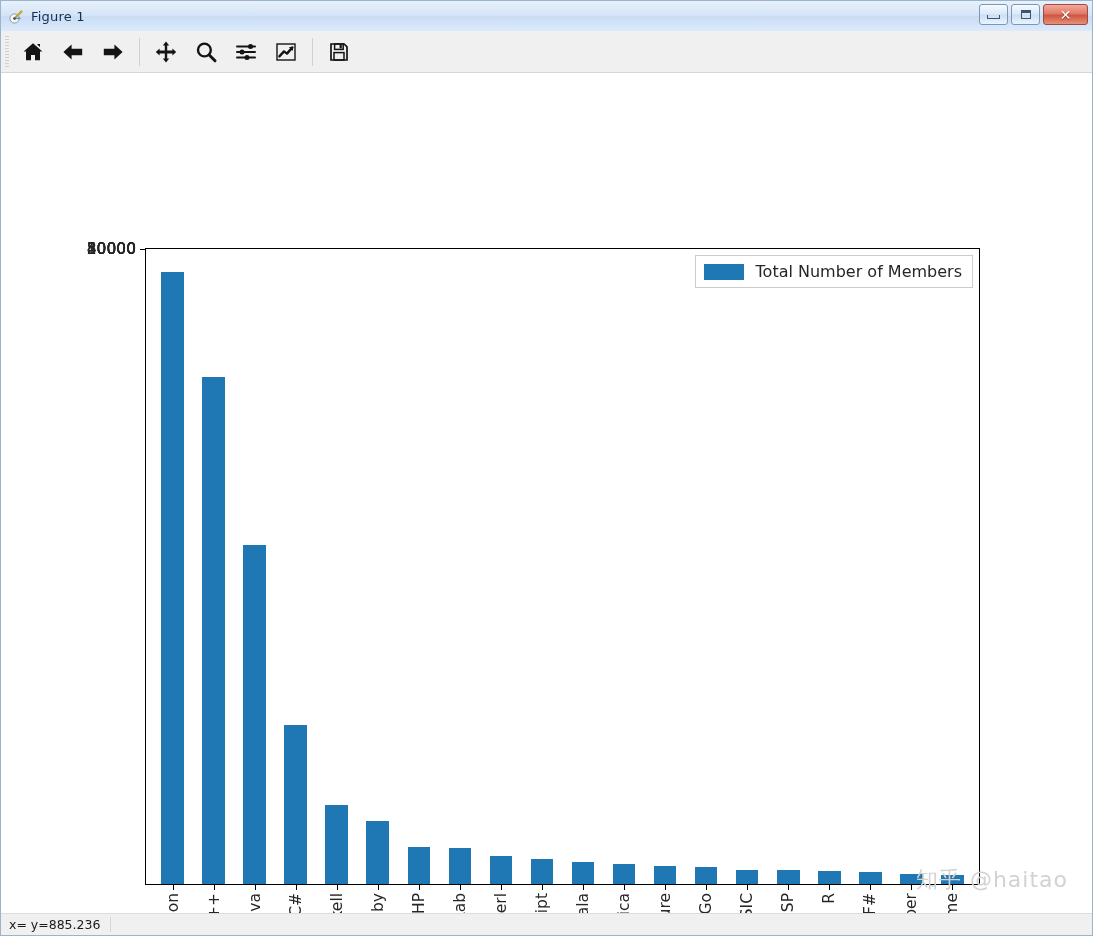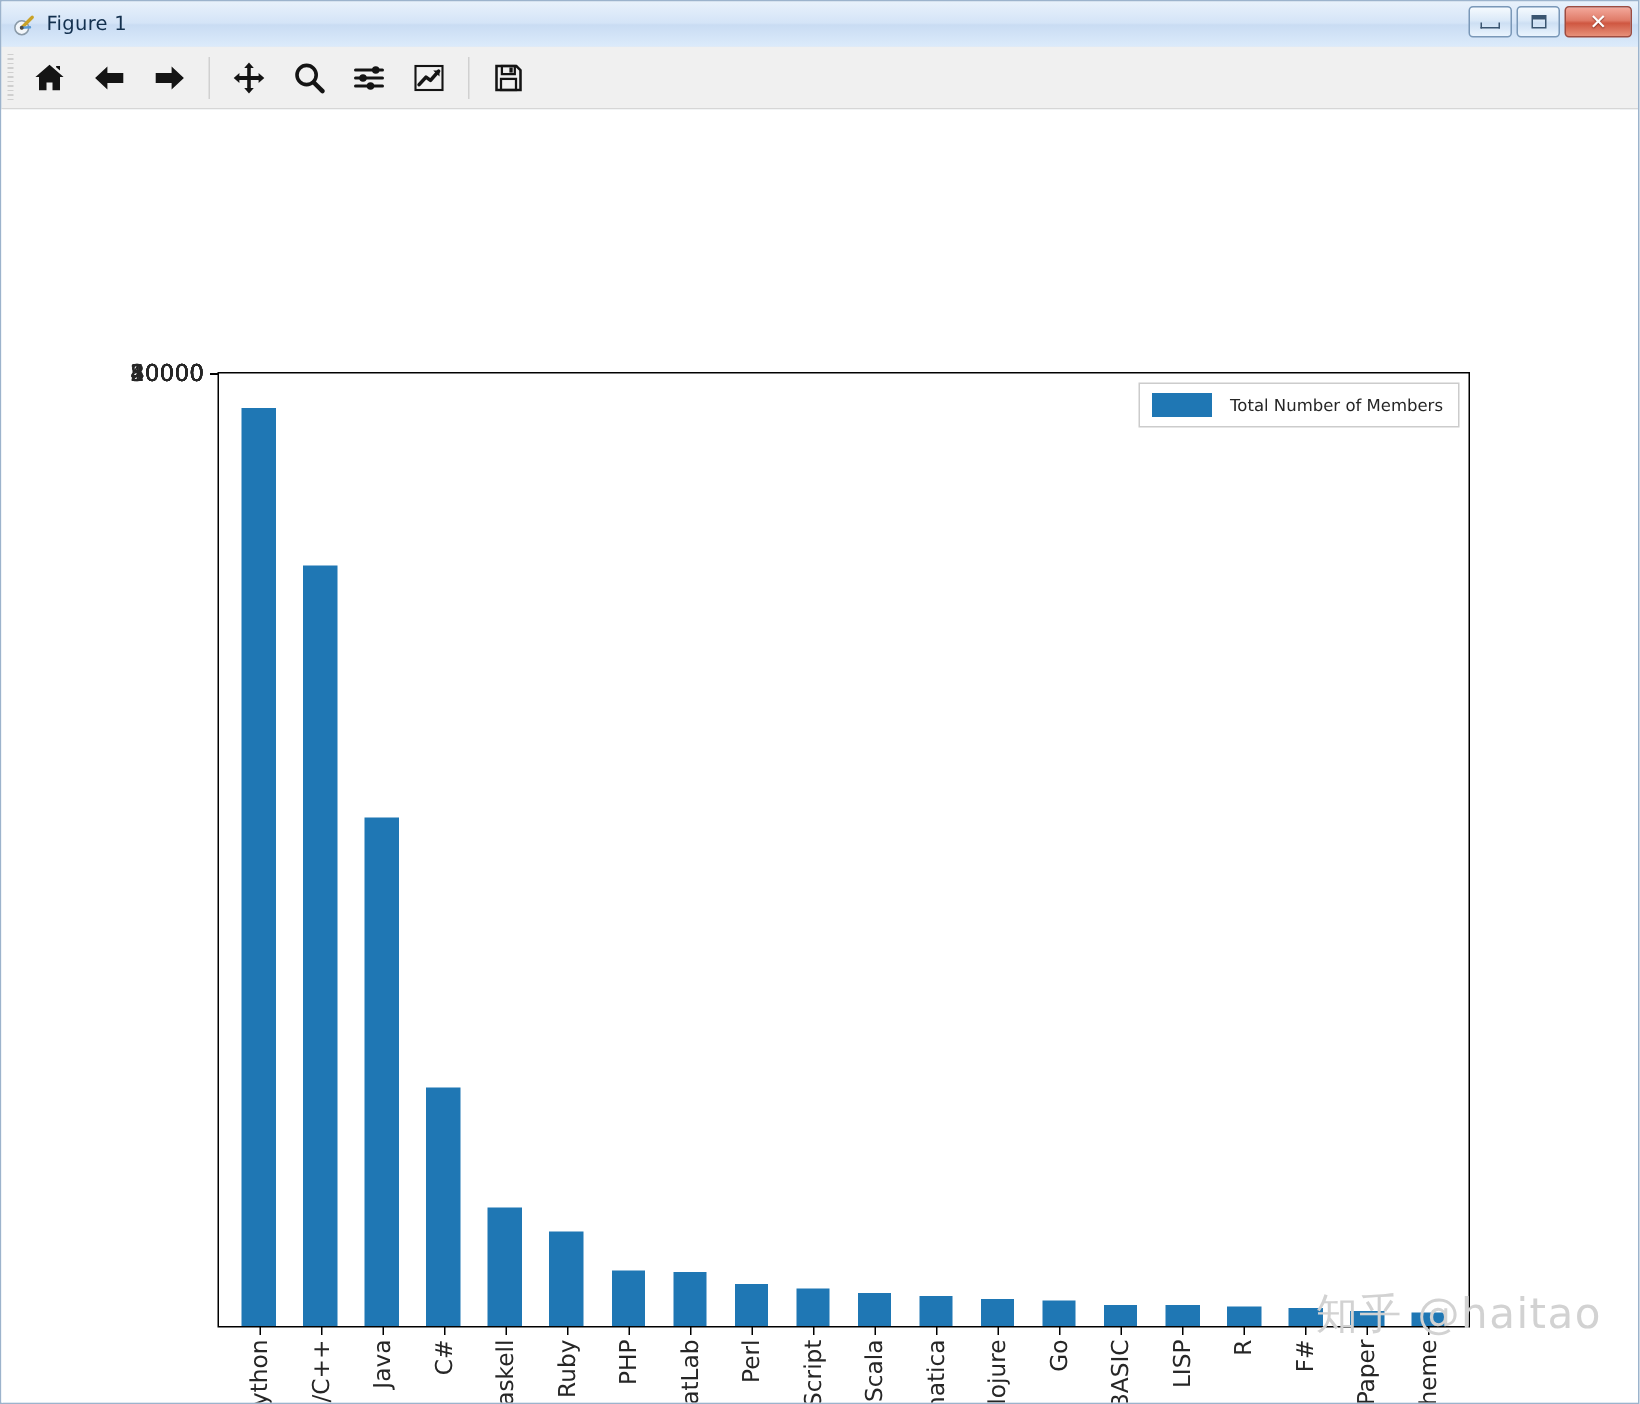--- a/index.html
+++ b/index.html
@@ -230,32 +230,32 @@
     gap: 12px;
     box-sizing: border-box;
   }
   .legend-swatch {
     width: 40px;
     height: 16px;
     background: #1f77b4;
     flex: 0 0 40px;
   }
   .legend-label {
-    font-size: 11px;
+    font-size: 16px;
     color: #262626;
     white-space: nowrap;
     font-family: "DejaVu Sans", sans-serif;
   }
 
   
   .watermark {
     position: absolute;
     right: 12px;
     bottom: 6px;
-    font-size: 28px;
+    font-size: 22px;
     color: #d2d2d2;
     font-family: "DejaVu Sans", sans-serif;
     white-space: nowrap;
     letter-spacing: 1px;
     pointer-events: none;
   }
 
   
   .statusbar {
     flex: 0 0 22px;
@@ -528,13 +528,17 @@
         <div class="legend">
           <div class="legend-swatch" style="background: rgb(31, 119, 180);"></div>
           <div class="legend-label">Total Number of Members</div>
         </div>
       </div>
 
       <div class="watermark">知乎 @haitao</div>
     </div>
   </div>
 
+  <div class="statusbar">
+    <div class="status-cell">x= y=885.236</div>
+    <div class="status-fill"></div>
+  </div>
 </div>
 
 </body></html>

